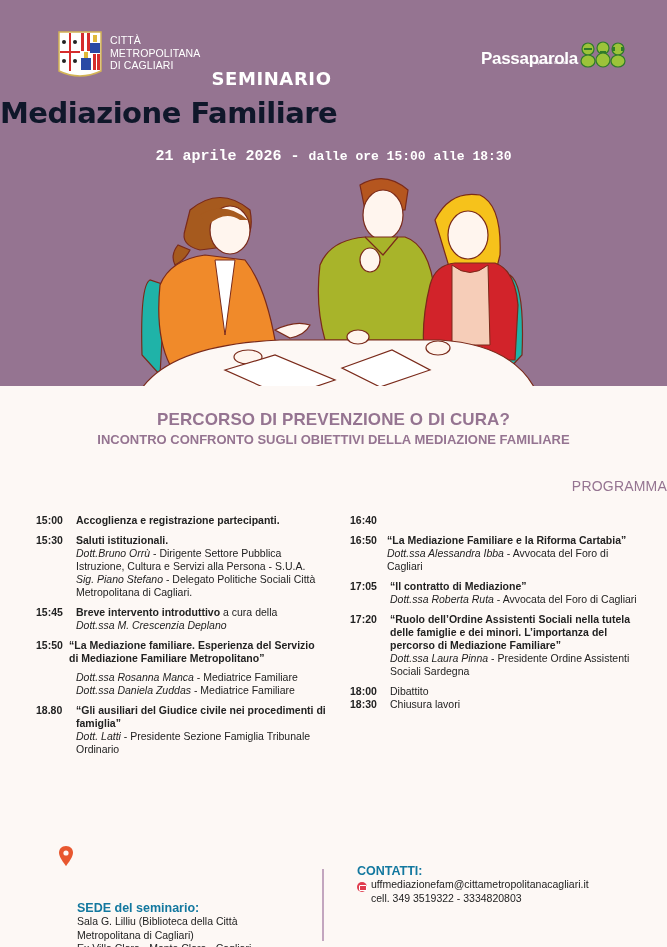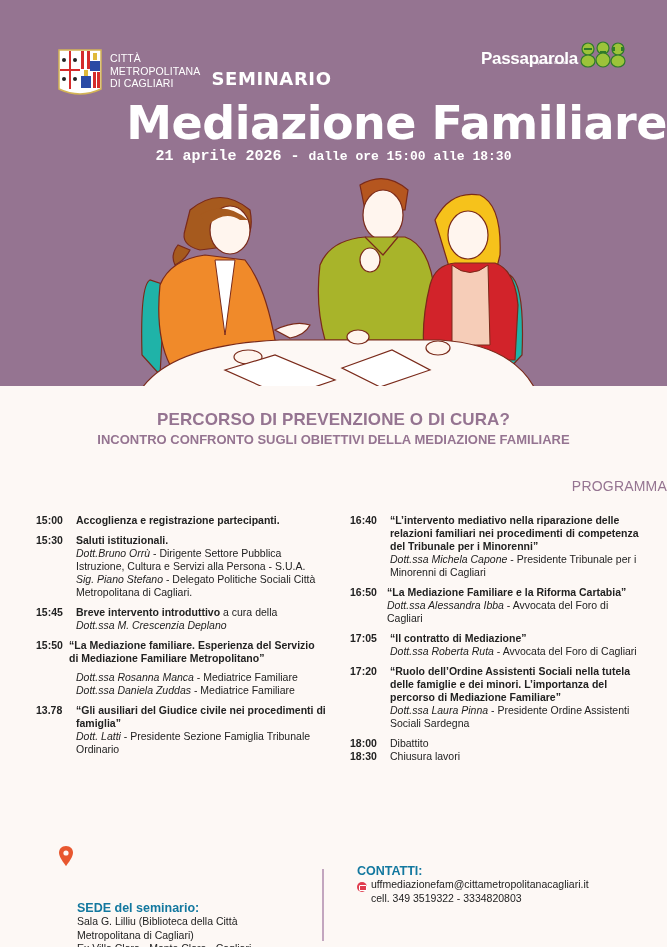--- a/index.html
+++ b/index.html
@@ -1,30 +1,30 @@
 <!DOCTYPE html>
 <html><head>
 <meta charset="utf-8">
 <style>
   * { box-sizing: border-box; margin: 0; padding: 0; }
   html, body { width: 667px; height: 947px; background: #fdf8f5; overflow: hidden; }
   body { font-family: "Liberation Sans", "DejaVu Sans", sans-serif; color: #222; position: relative; }
 
   .header { position: absolute; left: 0; top: 0; width: 667px; height: 386px; background: #957491; overflow: hidden; }
-  .cm-logo { position: absolute; left: 58px; top: 49px; display: flex; align-items: flex-start; }
+  .cm-logo { position: absolute; left: 58px; top: 31px; display: flex; align-items: flex-start; }
   .crest { width: 44px; height: 50px; position: relative; }
   .cm-text { margin-left: 8px; margin-top: 3px; color: #fff; font-size: 10.5px; line-height: 12.5px; letter-spacing: 0.1px; }
 
   .pp-logo { position: absolute; left: 481px; top: 40px; display: flex; align-items: flex-end; }
   .pp-name { color: #fff; font-size: 17px; font-weight: bold; letter-spacing: -0.3px; line-height: 18px; }
   .pp-sub { color: #fff; font-size: 4px; position: absolute; left: 50px; top: 20px; white-space: nowrap; }
   .pp-monkeys { width: 46px; height: 28px; margin-left: 2px; }
 
   .seminario { position: absolute; left: 0; width: 543px; top: 68px; text-align: center; color: #fff; font-weight: bold; font-size: 18px; letter-spacing: 0.6px; font-family: "DejaVu Sans", sans-serif; }
-  .title { position: absolute; left: 0; width: 667px; top: 96px; text-align: right; color: #ffffff; font-weight: bold; font-size: 46px; letter-spacing: -0.5px; font-family: "DejaVu Sans", sans-serif; }
+  .title { position: absolute; left: 0; width: 667px; top: 96px; text-align: left; color: #0f172a; font-weight: bold; font-size: 29px; letter-spacing: -0.5px; font-family: "DejaVu Sans", sans-serif; }
   .date { position: absolute; left: 0; width: 667px; top: 148px; text-align: center; color: #fff; font-weight: bold; font-size: 15px; font-family: Liberation Mono, monospace; }
   .date .small { font-size: 13px; }
 
   .illustration { position: absolute; left: 130px; top: 175px; width: 420px; height: 225px; }
 
   .question { position: absolute; left: 0; width: 667px; top: 410px; text-align: center; color: #957491; font-weight: bold; font-size: 17px; letter-spacing: 0.1px; }
   .subq { position: absolute; left: 0; width: 667px; top: 432px; text-align: center; color: #957491; font-weight: bold; font-size: 13px; }
   .programma { position: absolute; left: 0; width: 667px; top: 478px; text-align: right; color: #957491; font-size: 14px; letter-spacing: 0.2px; }
 
   .col { position: absolute; font-size: 10.5px; line-height: 13px; color: #222; font-family: "Liberation Sans", sans-serif; }
@@ -177,36 +177,32 @@
       <b>“La Mediazione familiare. Esperienza del Servizio di Mediazione Familiare Metropolitano”</b>
       <div class="gap"></div>
       <div style="padding-left:7px">
         <i>Dott.ssa Rosanna Manca</i><span> - Mediatrice Familiare</span><br>
         <i>Dott.ssa Daniela Zuddas</i><span> - Mediatrice Familiare</span>
       </div>
     </div>
   </div>
 
   <div class="item">
-    <div class="time">13.78</div>
+    <div class="time">18.80</div>
     <div class="content">
       <b>“Gli ausiliari del Giudice civile nei procedimenti di famiglia”</b><br>
       <i>Dott. Latti</i><span> - Presidente Sezione Famiglia Tribunale Ordinario</span>
     </div>
   </div>
 </div>
 
 <div class="col col-right">
 
   <div class="item">
     <div class="time short">16:40</div>
-    <div class="content" style="padding-left:7px">
-      <b>“L’intervento mediativo nella riparazione delle relazioni familiari nei procedimenti di competenza del Tribunale per i Minorenni”</b><br>
-      <i>Dott.ssa Michela Capone</i><span> - Presidente Tribunale per i Minorenni di Cagliari</span>
-    </div>
   </div>
 
   <div class="item">
     <div class="time short">16:50</div>
     <div class="content" style="padding-left:4px">
       <b>“La Mediazione Familiare e la Riforma Cartabia”</b><br>
       <i>Dott.ssa Alessandra Ibba</i><span> - Avvocata del Foro di Cagliari</span>
     </div>
   </div>
 

